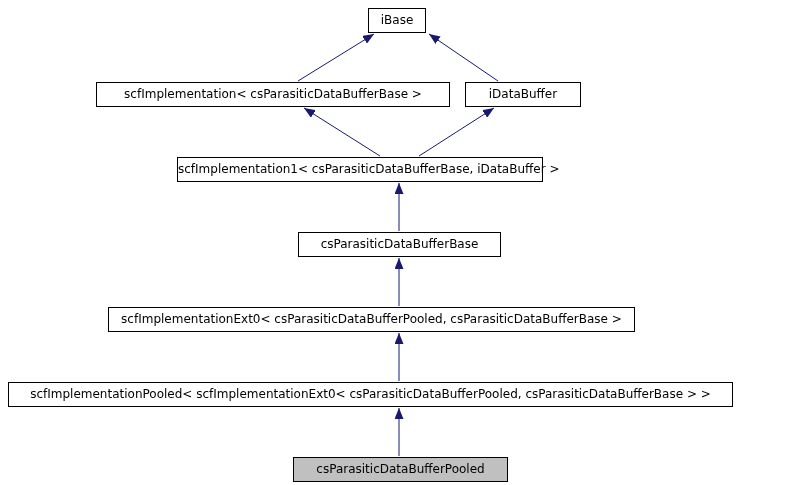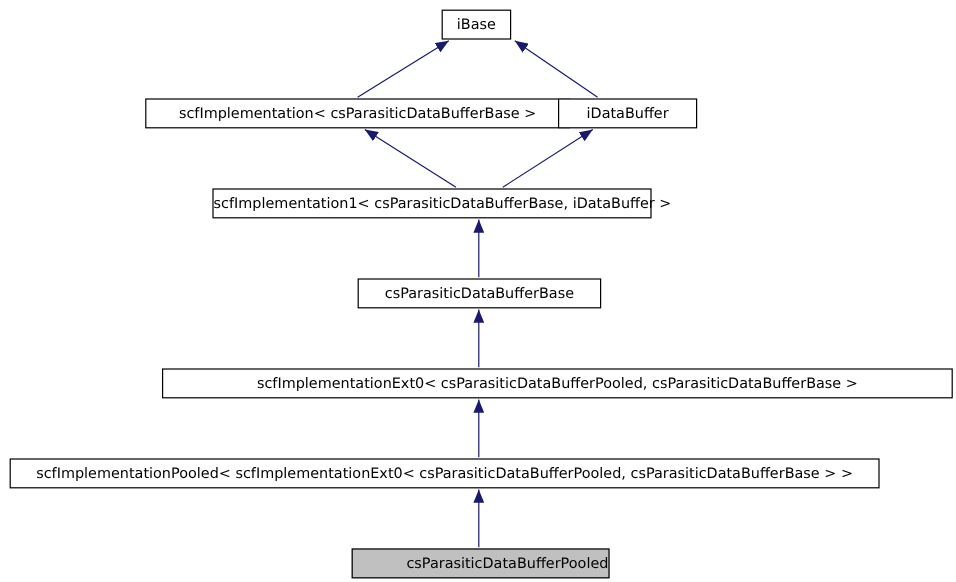--- a/index.html
+++ b/index.html
@@ -41,21 +41,20 @@
     color: var(--text-color);
     font-size: 12px;
     line-height: 23px;
     text-align: center;
     white-space: nowrap;
     cursor: pointer;
   }
   .node.current {
     background: var(--current-fill);
     cursor: default;
-    text-align: right;
   }
 </style>
 </head>
 <body>
 
 <div class="canvas">
 
   <svg class="edge-layer" width="797" height="485" viewBox="0 0 797 485" xmlns="http://www.w3.org/2000/svg">
     <defs>
       <marker id="arrow" markerUnits="userSpaceOnUse" markerWidth="11" markerHeight="9" refX="11" refY="4.5" orient="auto">
@@ -67,27 +66,27 @@
     <line class="edge" x1="380" y1="156" x2="304" y2="108" marker-end="url(#arrow)"></line>
     <line class="edge" x1="419" y1="156" x2="494" y2="108" marker-end="url(#arrow)"></line>
     <line class="edge" x1="399" y1="231" x2="399" y2="183" marker-end="url(#arrow)"></line>
     <line class="edge" x1="399" y1="306" x2="399" y2="258" marker-end="url(#arrow)"></line>
     <line class="edge" x1="399" y1="381" x2="399" y2="333" marker-end="url(#arrow)"></line>
     <line class="edge" x1="399" y1="456" x2="399" y2="408" marker-end="url(#arrow)"></line>
   </svg>
 
   <div class="node" style="left:368px; top:8px; width:58px;">iBase</div>
 
-  <div class="node" style="left:96px; top:82px; width:354px;margin-left:25px;">scfImplementation&lt; csParasiticDataBufferBase &gt;</div>
+  <div class="node" style="left:96px; top:82px; width:354px;">scfImplementation&lt; csParasiticDataBufferBase &gt;</div>
 
   <div class="node" style="left:465px; top:82px; width:116px;">iDataBuffer</div>
 
   <div class="node" style="left:177px; top:157px; width:366px;">scfImplementation1&lt; csParasiticDataBufferBase, iDataBuffer &gt;</div>
 
   <div class="node" style="left:298px; top:232px; width:203px;">csParasiticDataBufferBase</div>
 
-  <div class="node" style="left:108px; top:307px; width:659px;margin-left:27px;">scfImplementationExt0&lt; csParasiticDataBufferPooled, csParasiticDataBufferBase &gt;</div>
+  <div class="node" style="left:108px; top:307px; width:527px;">scfImplementationExt0&lt; csParasiticDataBufferPooled, csParasiticDataBufferBase &gt;</div>
 
   <div class="node" style="left:8px; top:382px; width:725px;">scfImplementationPooled&lt; scfImplementationExt0&lt; csParasiticDataBufferPooled, csParasiticDataBufferBase &gt; &gt;</div>
 
   <div class="node current" style="left:293px; top:457px; width:215px;">csParasiticDataBufferPooled</div>
 
 </div>
 
 </body></html>

